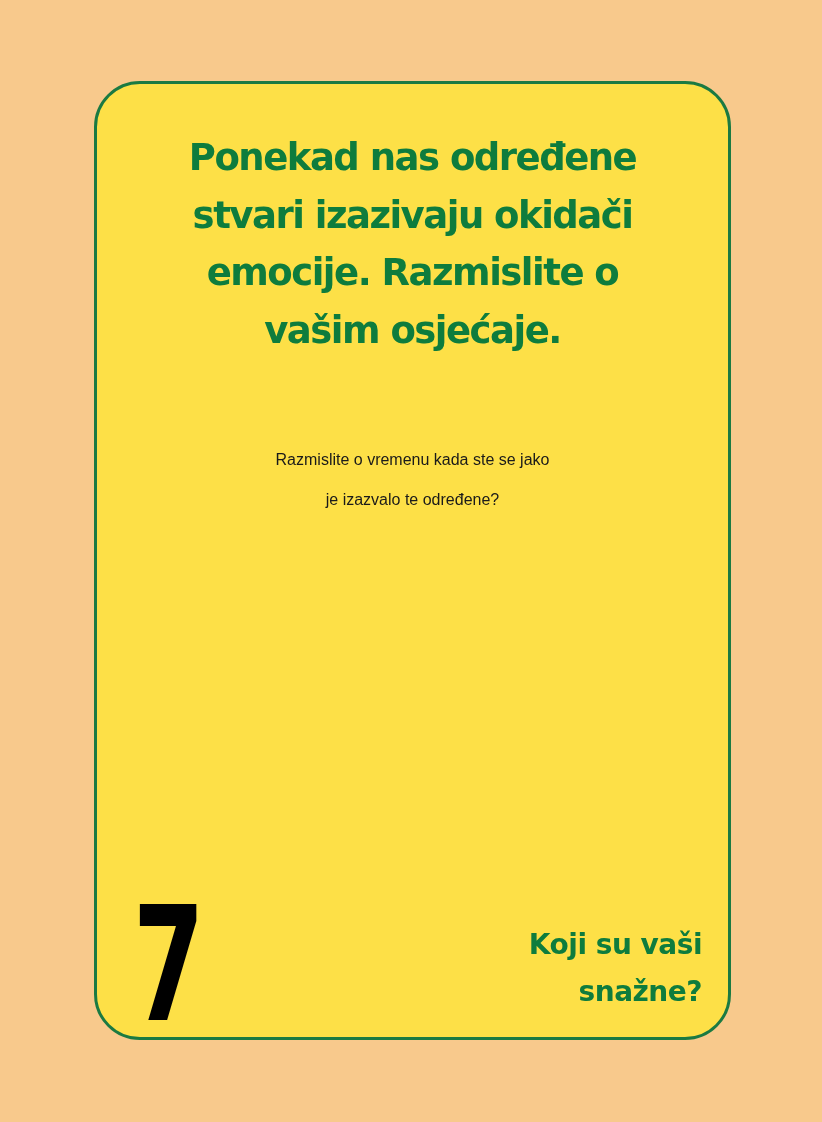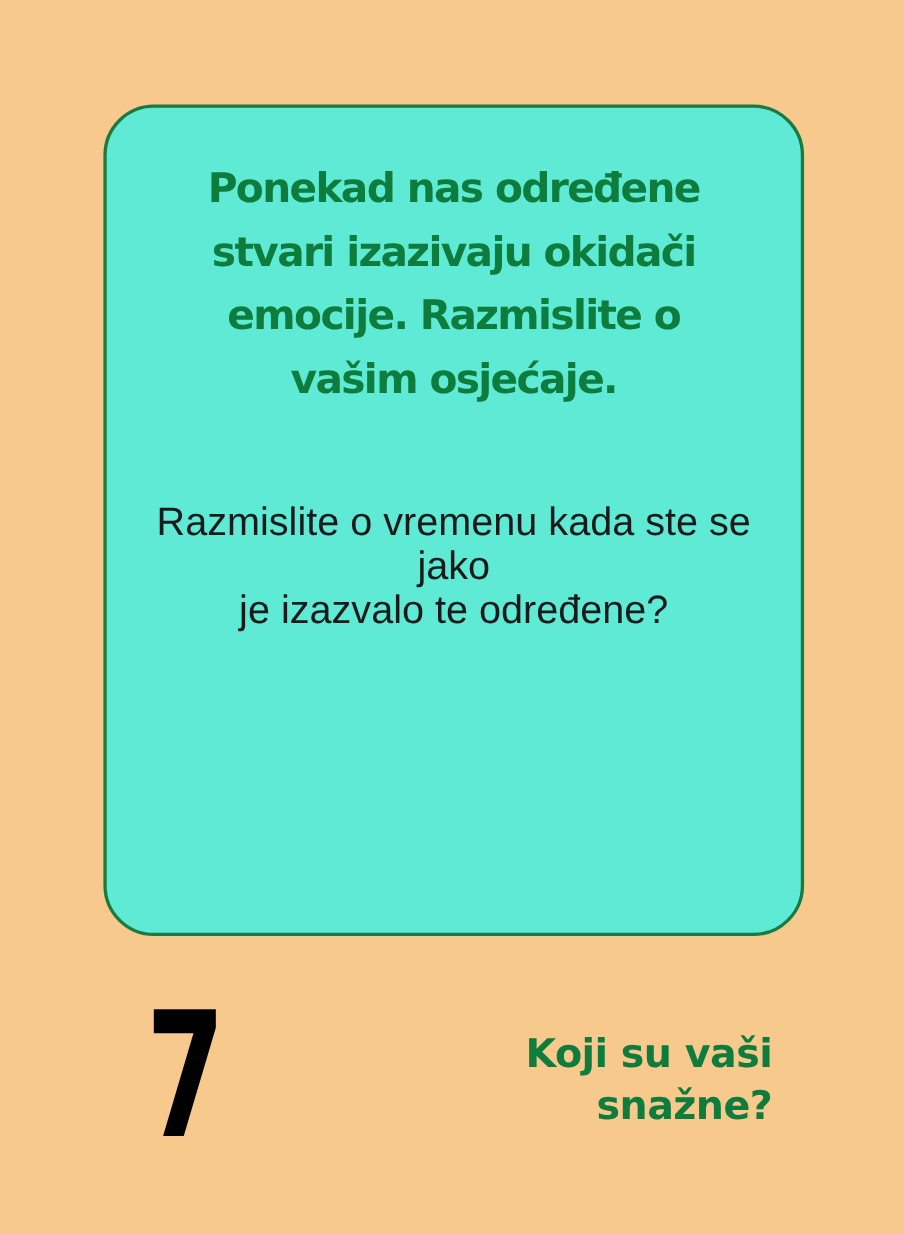--- a/index.html
+++ b/index.html
@@ -10,25 +10,25 @@
     width: 822px;
     height: 1122px;
     background: #F8C98C;
     position: relative;
     overflow: hidden;
     font-family: "Liberation Sans", sans-serif;
   }
   .card {
     position: absolute;
     left: 94px;
-    top: 95px;
+    top: 81px;
     width: 637px;
-    height: 756px;
+    height: 959px;
     box-sizing: border-box;
-    background: #5eead4;
+    background: #fde047;
     border: 3px solid #1B7A42;
     border-radius: 46px;
   }
   .heading {
     position: absolute;
     top: 45px;
     left: 10px;
     right: 10px;
     text-align: center;
     color: #0E7C3D;
@@ -40,21 +40,21 @@
   }
   .body-text {
     position: absolute;
     top: 356px;
     left: 20px;
     right: 20px;
     text-align: center;
     color: #1A1A1A;
     font-family: "Liberation Sans", sans-serif;
     font-weight: 400;
-    font-size: 36px;
+    font-size: 16px;
     line-height: 40px;
   }
   .card-number {
     position: absolute;
     top: 824px;
     left: 36px;
     height: 115px;
     color: #000000;
     font-family: "DejaVu Sans", sans-serif;
     font-weight: bold;
@@ -64,21 +64,21 @@
     transform-origin: left center;
   }
   .question {
     position: absolute;
     top: 837px;
     right: 26px;
     text-align: right;
     color: #0E7C3D;
     font-family: "DejaVu Sans", "Liberation Sans", sans-serif;
     font-weight: bold;
-    font-size: 36px;
+    font-size: 28px;
     line-height: 47px;
     letter-spacing: -0.5px;
   }
 </style>
 </head>
 <body>
 
 <div class="card">
 
   <div class="heading">

